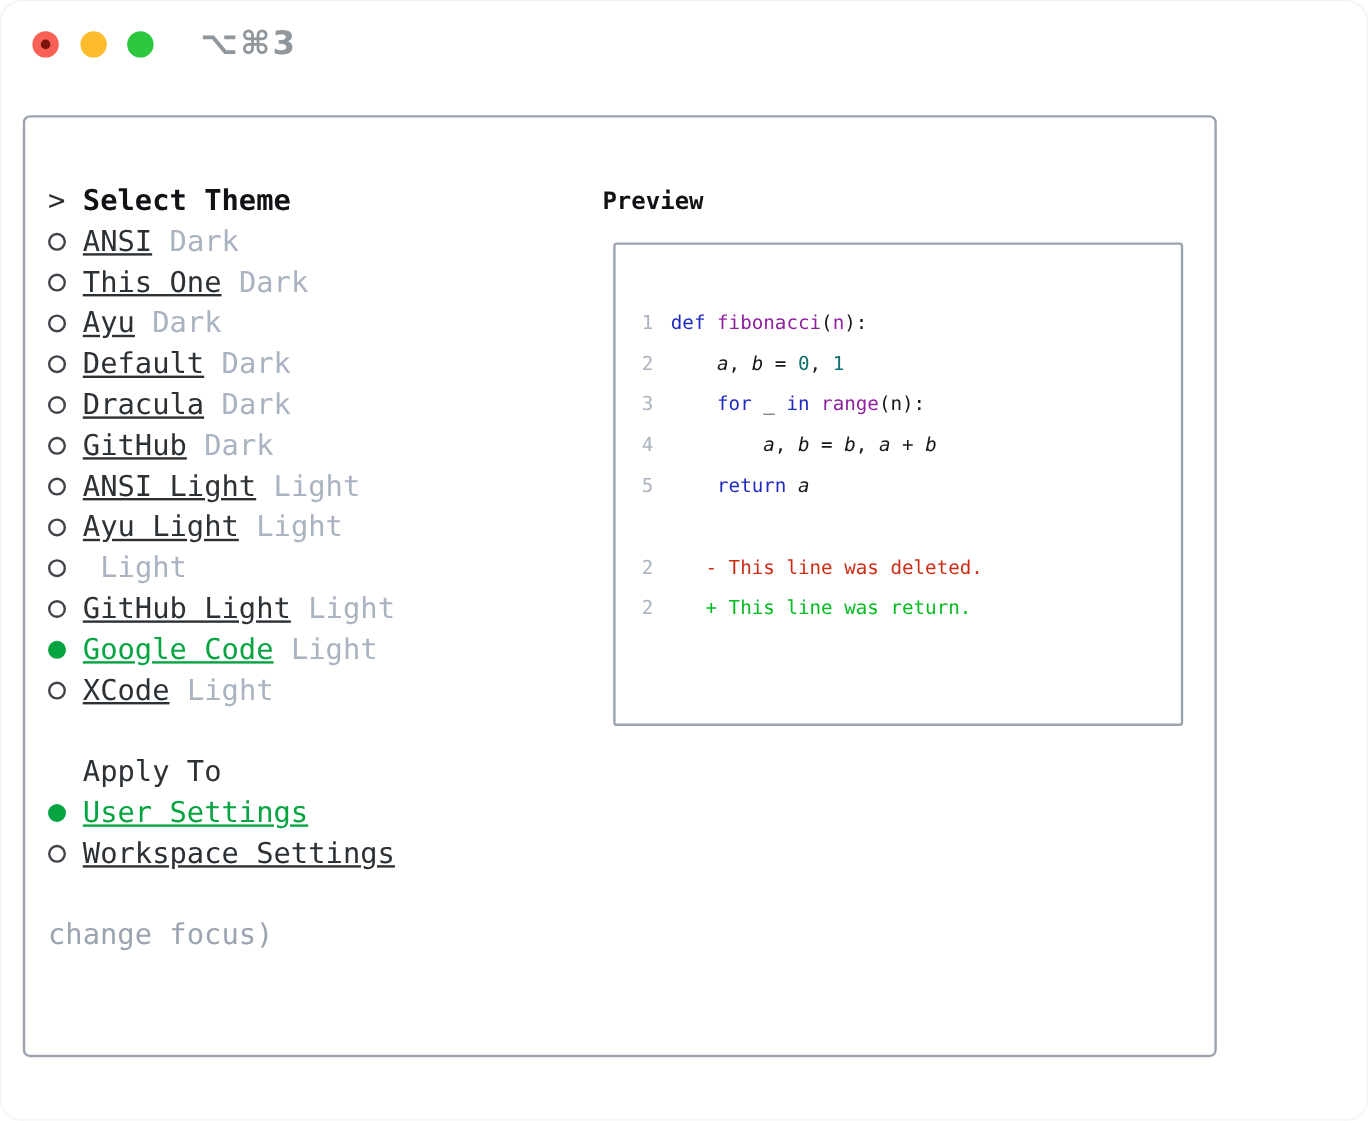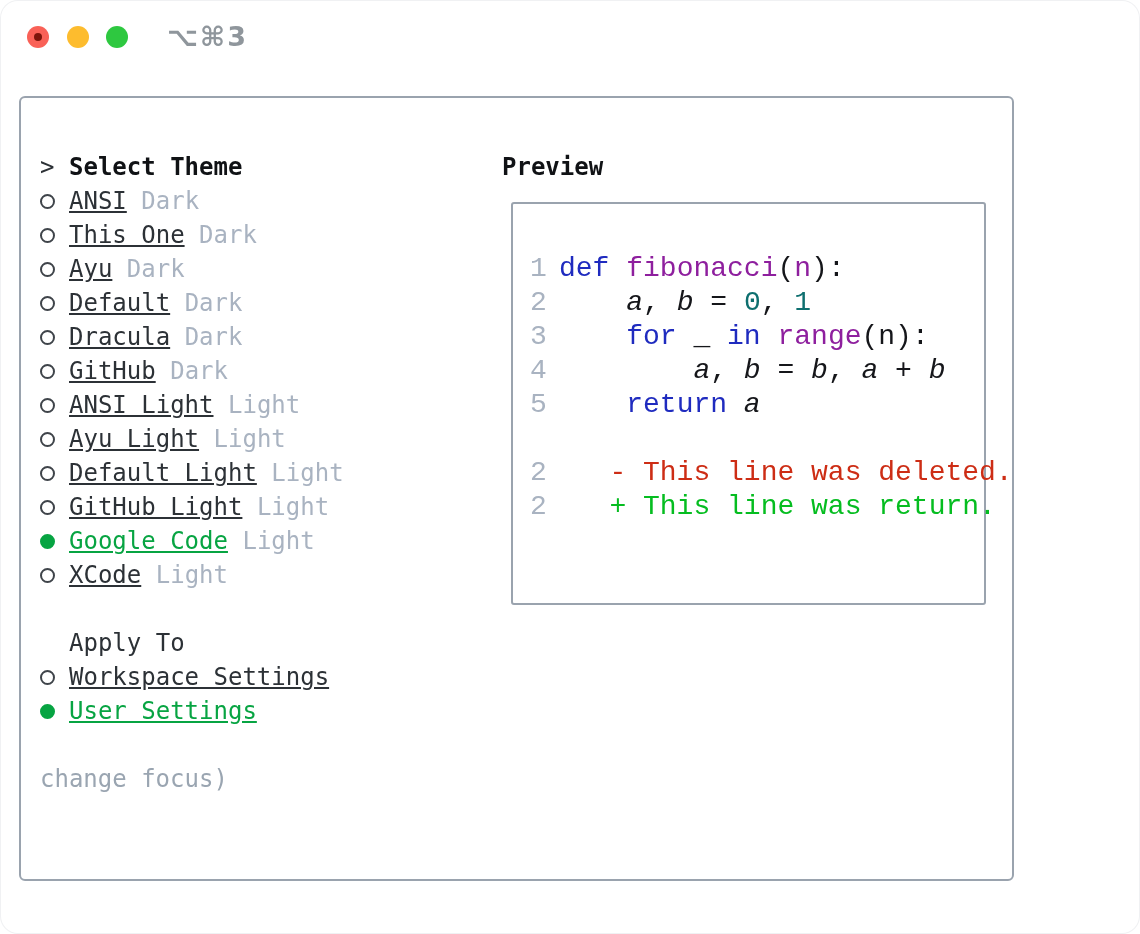--- a/index.html
+++ b/index.html
@@ -25,25 +25,25 @@
   .header-text{font-weight:bold;color:#101215;}
   .circle{box-sizing:border-box;width:15px;height:15px;flex:0 0 15px;border:2.5px solid var(--ring);
           border-radius:50%;margin-right:14px;background:transparent;}
   .item.selected .circle{background:var(--selected_green);border-color:var(--selected_green);}
   .item .name{color:var(--list_text);text-decoration:underline;}
   .item.selected .name{color:var(--selected_green);}
   .variant{color:var(--muted);margin-left:14.5px;}
   .indent{display:inline-block;width:29px;}
   .hint{color:var(--hint);}
   
-  .preview-title{position:absolute;left:481px;top:52px;height:34px;line-height:34px;font-size:24px;
+  .preview-title{position:absolute;left:481px;top:52px;height:34px;line-height:34px;font-size:20px;
                  font-weight:bold;color:#101215;}
   .preview-box{position:absolute;left:490px;top:104px;width:475px;height:403px;box-sizing:border-box;
                border:2px solid var(--border);border-radius:3px;padding:48px 0 0 17px;background:#fff;}
-  .code-row{height:34px;line-height:34px;font-size:28px;white-space:pre;font-family:Liberation Mono, monospace;}
+  .code-row{height:34px;line-height:34px;font-size:16px;white-space:pre;}
   .ln{display:inline-block;width:14.5px;text-align:right;margin-right:14.5px;color:var(--line_number);}
   .tok.kw{color:var(--kw);}
   .tok.fn{color:var(--fn);}
   .tok.num{color:var(--num);}
   .tok.pl{color:var(--plain);}
   .tok.var{color:var(--plain);font-style:italic;}
   .tok.ctx{color:var(--diff_context);}
   .tok.del{color:var(--diff_del);}
   .tok.add{color:var(--diff_add);}
 </style>
@@ -67,32 +67,32 @@
       </div>
       <div id="theme-list">
           <div class="row item"><span class="circle"></span><span class="name">ANSI</span><span class="variant">Dark</span></div>
           <div class="row item"><span class="circle"></span><span class="name">This One</span><span class="variant">Dark</span></div>
           <div class="row item"><span class="circle"></span><span class="name">Ayu</span><span class="variant">Dark</span></div>
           <div class="row item"><span class="circle"></span><span class="name">Default</span><span class="variant">Dark</span></div>
           <div class="row item"><span class="circle"></span><span class="name">Dracula</span><span class="variant">Dark</span></div>
           <div class="row item"><span class="circle"></span><span class="name">GitHub</span><span class="variant">Dark</span></div>
           <div class="row item"><span class="circle"></span><span class="name">ANSI Light</span><span class="variant">Light</span></div>
           <div class="row item"><span class="circle"></span><span class="name">Ayu Light</span><span class="variant">Light</span></div>
-          <div class="row item"><span class="circle"></span><span class="name">Default Light</span><span class="variant">Light</span></div>
+          <div class="row item"><span class="circle"></span><span class="variant">Light</span></div>
           <div class="row item"><span class="circle"></span><span class="name">GitHub Light</span><span class="variant">Light</span></div>
           <div class="row item selected"><span class="circle"></span><span class="name">Google Code</span><span class="variant">Light</span></div>
           <div class="row item"><span class="circle"></span><span class="name">XCode</span><span class="variant">Light</span></div>
         </div>
       <div class="row"></div>
       <div class="row">
         <span class="indent"></span><span>Apply To</span>
       </div>
       <div id="apply-list">
+          <div class="row item selected"><span class="circle"></span><span class="name">User Settings</span></div>
           <div class="row item"><span class="circle"></span><span class="name">Workspace Settings</span></div>
-          <div class="row item selected"><span class="circle"></span><span class="name">User Settings</span></div>
         </div>
       <div class="row"></div>
       <div id="hint-lines">
           <div class="row hint">change focus)</div>
         </div>
     </div>
 
     <div class="preview-title">Preview</div>
 
     <div class="preview-box">

